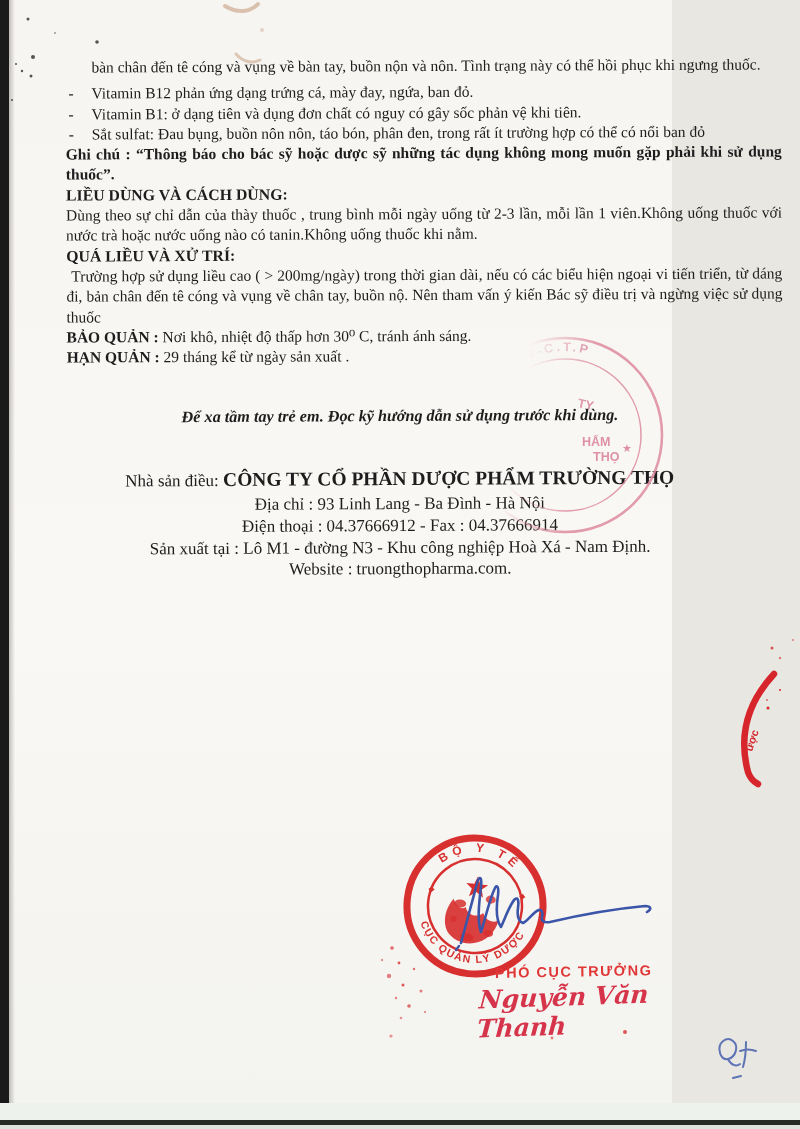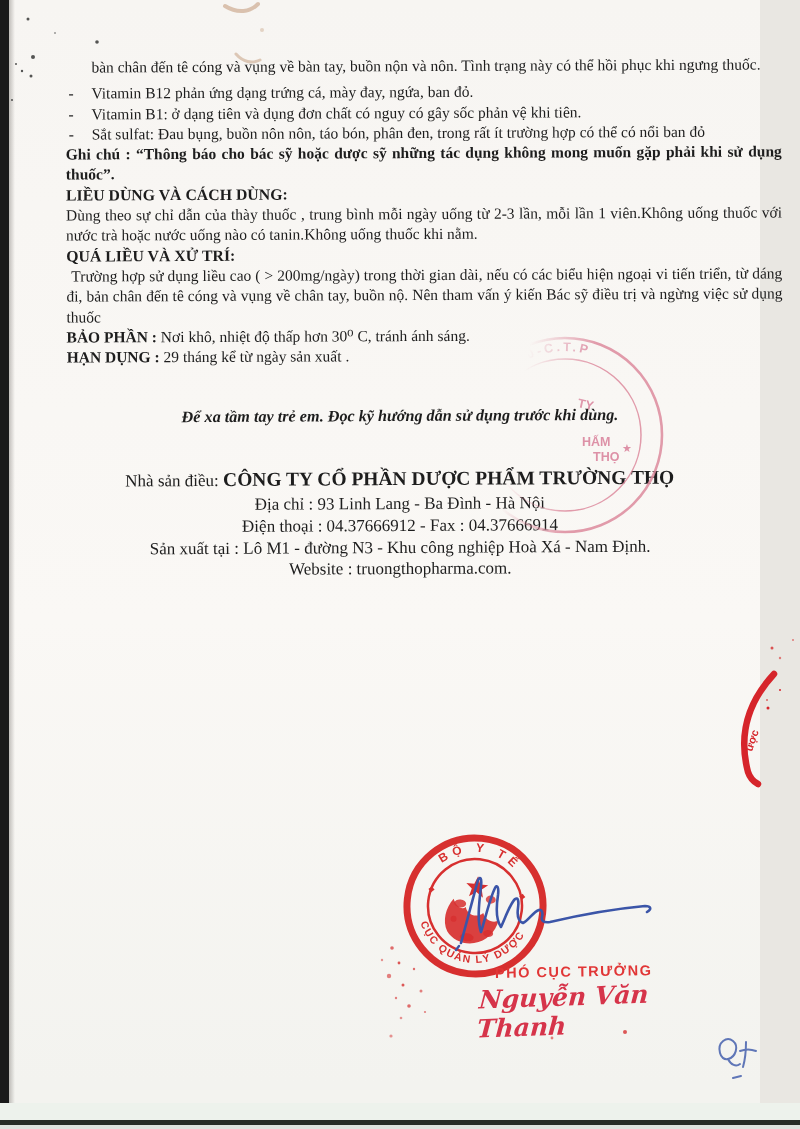--- a/index.html
+++ b/index.html
@@ -1,18 +1,18 @@
 <!DOCTYPE html>
 <html><head>
 <meta charset="utf-8">
 <style>
   html,body{margin:0;padding:0;}
   body{width:800px;height:1129px;overflow:hidden;background:#e9e7e2;}
   .paper{
-    position:relative;width:760px;height:1129px;
+    position:relative;width:672px;height:1129px;
     background:linear-gradient(180deg,#f7f5f2 0%,#faf8f5 55%,#f3f3ef 96%);
     font-family:"Liberation Serif","DejaVu Serif",serif;
     color:#1d1d1d;
   }
   
   .edge-left{position:absolute;left:0;top:0;width:9px;height:1122px;background:#1a1a1a;}
   .edge-left-shadow{position:absolute;left:9px;top:0;width:6px;height:1122px;
     background:linear-gradient(90deg,rgba(90,85,80,.35),rgba(0,0,0,0));}
   .strip-mint{position:absolute;left:0;top:1103px;width:800px;height:17px;background:#edf2ec;}
   .strip-dark{position:absolute;left:0;top:1120px;width:800px;height:5px;background:#262b24;}
@@ -99,27 +99,27 @@
 
     <div class="para bold">Ghi chú : “Thông báo cho bác sỹ hoặc dược sỹ những tác dụng không mong muốn gặp phải khi sử dụng thuốc”.</div>
 
     <div class="heading">LIỀU DÙNG VÀ CÁCH DÙNG:</div>
     <div class="para">Dùng theo sự chỉ dẫn của thày thuốc , trung bình mỗi ngày uống từ 2-3 lần, mỗi lần 1 viên.Không uống thuốc với nước trà hoặc nước uống nào có tanin.Không uống thuốc khi nằm.</div>
 
     <div class="heading">QUÁ LIỀU VÀ XỬ TRÍ:</div>
     <div class="para od-body">Trường hợp sử dụng liều cao ( &gt; 200mg/ngày) trong thời gian dài, nếu có các biểu hiện ngoại vi tiến triển, từ dáng đi, bản chân đến tê cóng và vụng về chân tay, buồn nộ. Nên tham vấn ý kiến Bác sỹ điều trị và ngừng việc sử dụng thuốc</div>
 
     <div>
-      <span class="bold">BẢO PHẦN :</span><span> Nơi khô, nhiệt độ thấp hơn 30⁰ C, tránh ánh sáng.</span>
+      <span class="bold">BẢO QUẢN :</span><span> Nơi khô, nhiệt độ thấp hơn 30⁰ C, tránh ánh sáng.</span>
     </div>
     <div>
       <span></span>
     </div>
     <div>
-      <span class="bold">HẠN DỤNG :</span><span> 29 tháng kể từ ngày sản xuất .</span>
+      <span class="bold">HẠN QUẢN :</span><span> 29 tháng kể từ ngày sản xuất .</span>
     </div>
   </div>
 
   <div class="warning">Để xa tầm tay trẻ em. Đọc kỹ hướng dẫn sử dụng trước khi dùng.</div>
 
   <div class="mfr">
     <div class="mfr-name-line">
       <span>Nhà sản điều: </span><span class="mfr-name">CÔNG TY CỔ PHẦN DƯỢC PHẨM TRƯỜNG THỌ</span>
     </div>
     <div>Địa chỉ : 93 Linh Lang - Ba Đình - Hà Nội</div>

